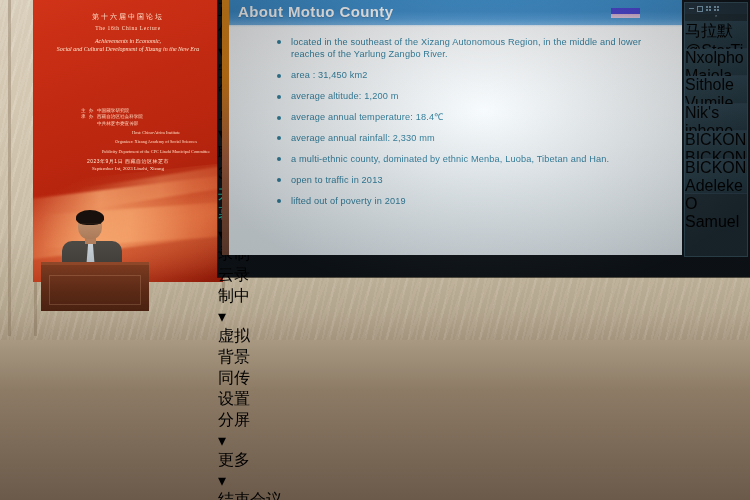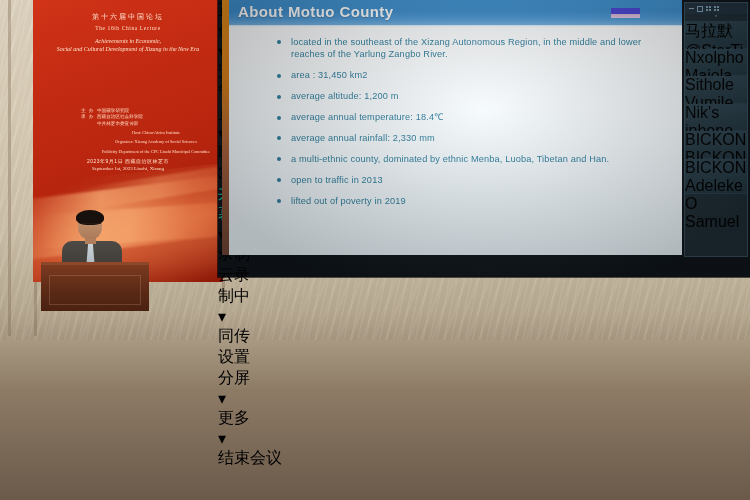--- a/index.html
+++ b/index.html
@@ -387,20 +387,24 @@
           <div class="mt-ico"><span class="ic-rec"></span></div>
           <div class="mt-lab">录制</div>
         </div>
 
         <div class="mt" style="width:46px">
           <div class="mt-ico"><span class="ic-board"></span></div>
           <div class="mt-lab">云录制中</div>
           <span class="caret">▾</span>
         </div>
 
+        <div class="mt" style="width:44px">
+          <div class="mt-ico"><span class="ic-apps"></span></div>
+          <div class="mt-lab">虚拟背景</div>
+        </div>
 
         <div class="mt" style="width:40px">
           <div class="mt-ico"><span class="ic-globe"></span></div>
           <div class="mt-lab">同传</div>
         </div>
 
         <div class="mt" style="width:40px">
           <div class="mt-ico"><span class="ic-set"></span></div>
           <div class="mt-lab">设置</div>
         </div>

